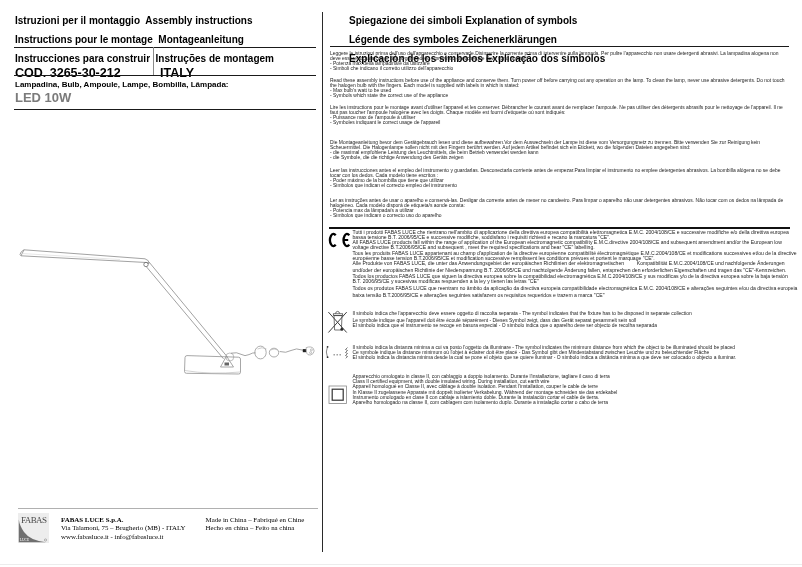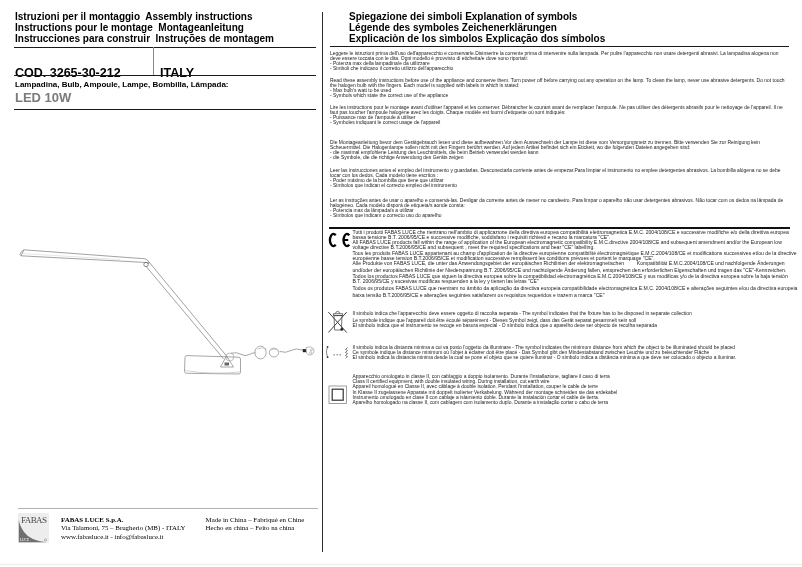--- a/index.html
+++ b/index.html
@@ -1,18 +1,18 @@
 <!DOCTYPE html>
 <html><head>
 <meta charset="utf-8">
 <style>
   html,body{margin:0;padding:0;background:#fff;}
   body{filter:grayscale(1);position:relative;width:802px;height:567px;overflow:hidden;font-family:"Liberation Sans",sans-serif;}
   .abs{position:absolute;}
-  .h{font-weight:bold;font-size:10px;line-height:11px;color:#000;white-space:pre;letter-spacing:0px;}
+  .h{font-weight:bold;font-size:10px;line-height:19px;color:#000;white-space:pre;letter-spacing:0px;}
   .big{font-weight:bold;font-size:12.5px;color:#000;white-space:pre;margin-top:9px;}
   .t{font-size:4.95px;line-height:4.9px;color:#222;white-space:nowrap;}
   .t div{height:4.9px;}
   #ce div{height:5.07px;}
   .hr{position:absolute;background:#1a1a1a;height:1px;}
 </style>
 </head>
 <body>
 
 <div class="abs h" style="left:15px;top:11.2px;">Istruzioni per il montaggio  Assembly instructions

